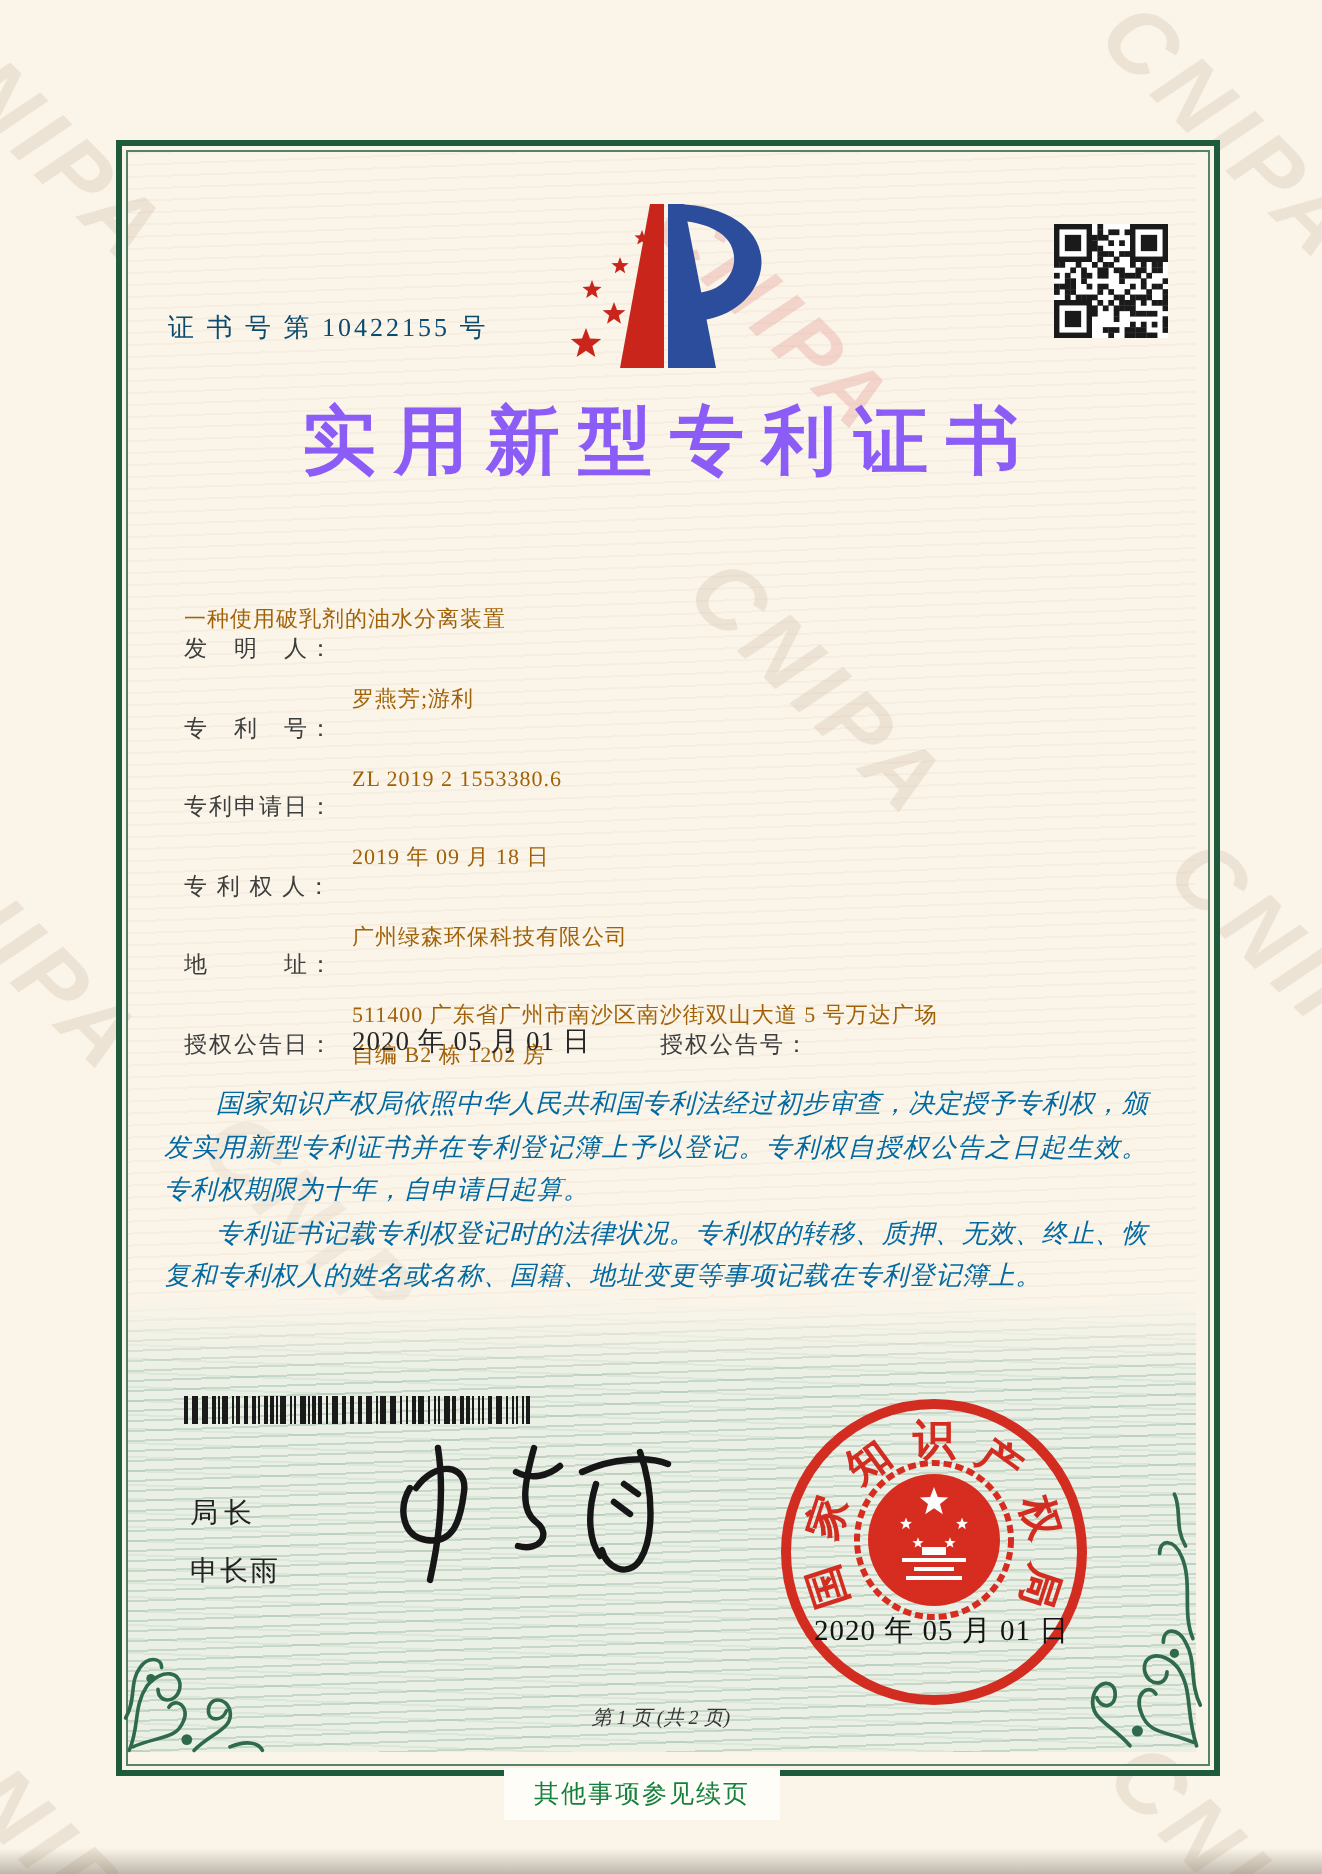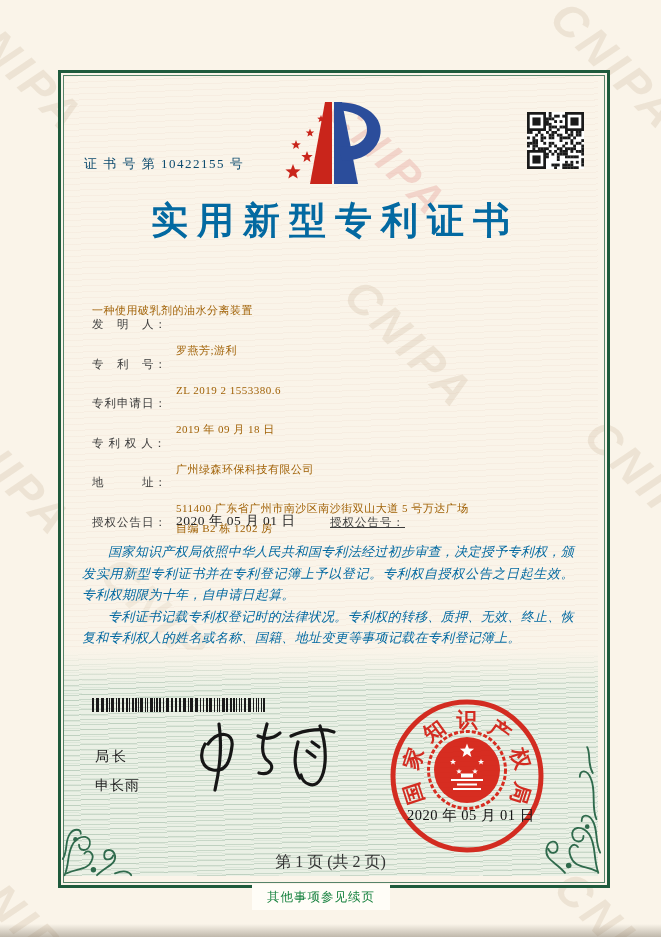--- a/index.html
+++ b/index.html
@@ -43,44 +43,44 @@
   .green-zone::before{
     content:'';position:absolute;left:0;top:0;right:0;height:38px;
     background:linear-gradient(#faf4e9, rgba(250,244,233,0));
   }
   
   .cert-no{position:absolute;left:84px;top:111px;font-size:13px;letter-spacing:1.5px;color:#0c4a6e;z-index:3;margin-top:44px;}
   .logo{position:absolute;left:276px;top:94px;width:110px;height:100px;z-index:3;}
   .qr{position:absolute;left:527px;top:112px;width:57px;height:57px;z-index:3;}
   .title{
     position:absolute;left:0;right:0;top:196px;text-align:center;z-index:3;
-    font-size:37px;font-weight:bold;letter-spacing:9px;text-indent:9px;color:#0369a1;
+    font-size:37px;font-weight:bold;letter-spacing:9px;text-indent:9px;color:#8b5cf6;
   }
   
   .row{position:absolute;left:92px;width:478px;display:flex;z-index:3;}
   .lab{width:84px;flex:none;font-size:11.5px;letter-spacing:1px;color:#3d3d3d;padding-top:3px;}
   .val{flex:1;font-size:11px;color:#a16207;letter-spacing:0.5px;line-height:20px;margin-top:26px;}
   .pre{white-space:pre-line;}
-  .lab2{width:92px;flex:none;font-size:11.5px;letter-spacing:1px;color:#3d3d3d;padding-top:3px;text-decoration:underline;}
+  .lab2{width:92px;flex:none;font-size:11.5px;letter-spacing:1px;color:#3d3d3d;padding-top:3px;}
   .val1{flex:none;width:154px;font-size:13.5px;color:#262626;letter-spacing:0.5px;}
   
   .paras{
     position:absolute;left:82px;top:541px;width:492px;z-index:3;
     font-size:13px;line-height:21.5px;letter-spacing:0.3px;
     text-align:justify;font-style:italic;color:#0369a1;
   }
   .paras p{margin:0;text-indent:2em;}
   
   .barcode{position:absolute;left:92px;top:698px;width:176px;height:14px;z-index:3;}
   .director-label{position:absolute;left:95px;top:748px;font-size:14px;letter-spacing:3px;color:#222;z-index:3;}
   .director-name{position:absolute;left:95px;top:777px;font-size:14px;letter-spacing:1px;color:#222;z-index:3;}
   .signature{position:absolute;left:188px;top:712px;width:170px;height:95px;z-index:4;}
   .seal{position:absolute;left:387px;top:696px;width:160px;height:160px;z-index:3;opacity:0.96;}
   .seal-date{position:absolute;left:407px;top:806px;font-size:14.5px;letter-spacing:0.5px;color:#141414;z-index:5;}
-  .page-info{position:absolute;left:0;right:0;top:852px;text-align:center;font-size:16px;color:#333;z-index:3;}
+  .page-info{position:absolute;left:0;right:0;top:852px;text-align:center;font-size:10px;color:#333;z-index:3;font-style:italic;}
   .note-strip{
     position:absolute;left:252px;top:884px;width:138px;height:26px;z-index:3;
     background:#fffdf7;display:flex;align-items:center;justify-content:center;
     font-size:12.5px;letter-spacing:1px;color:#15803d;
   }
   .flourish{position:absolute;z-index:3;}
   .fl-left{left:61px;top:786px;width:72px;height:92px;}
   .fl-right{left:528px;top:742px;width:74px;height:136px;transform:scaleX(-1);}
   .bottom-shadow{
     position:absolute;left:0;top:924px;width:661px;height:13px;z-index:6;

